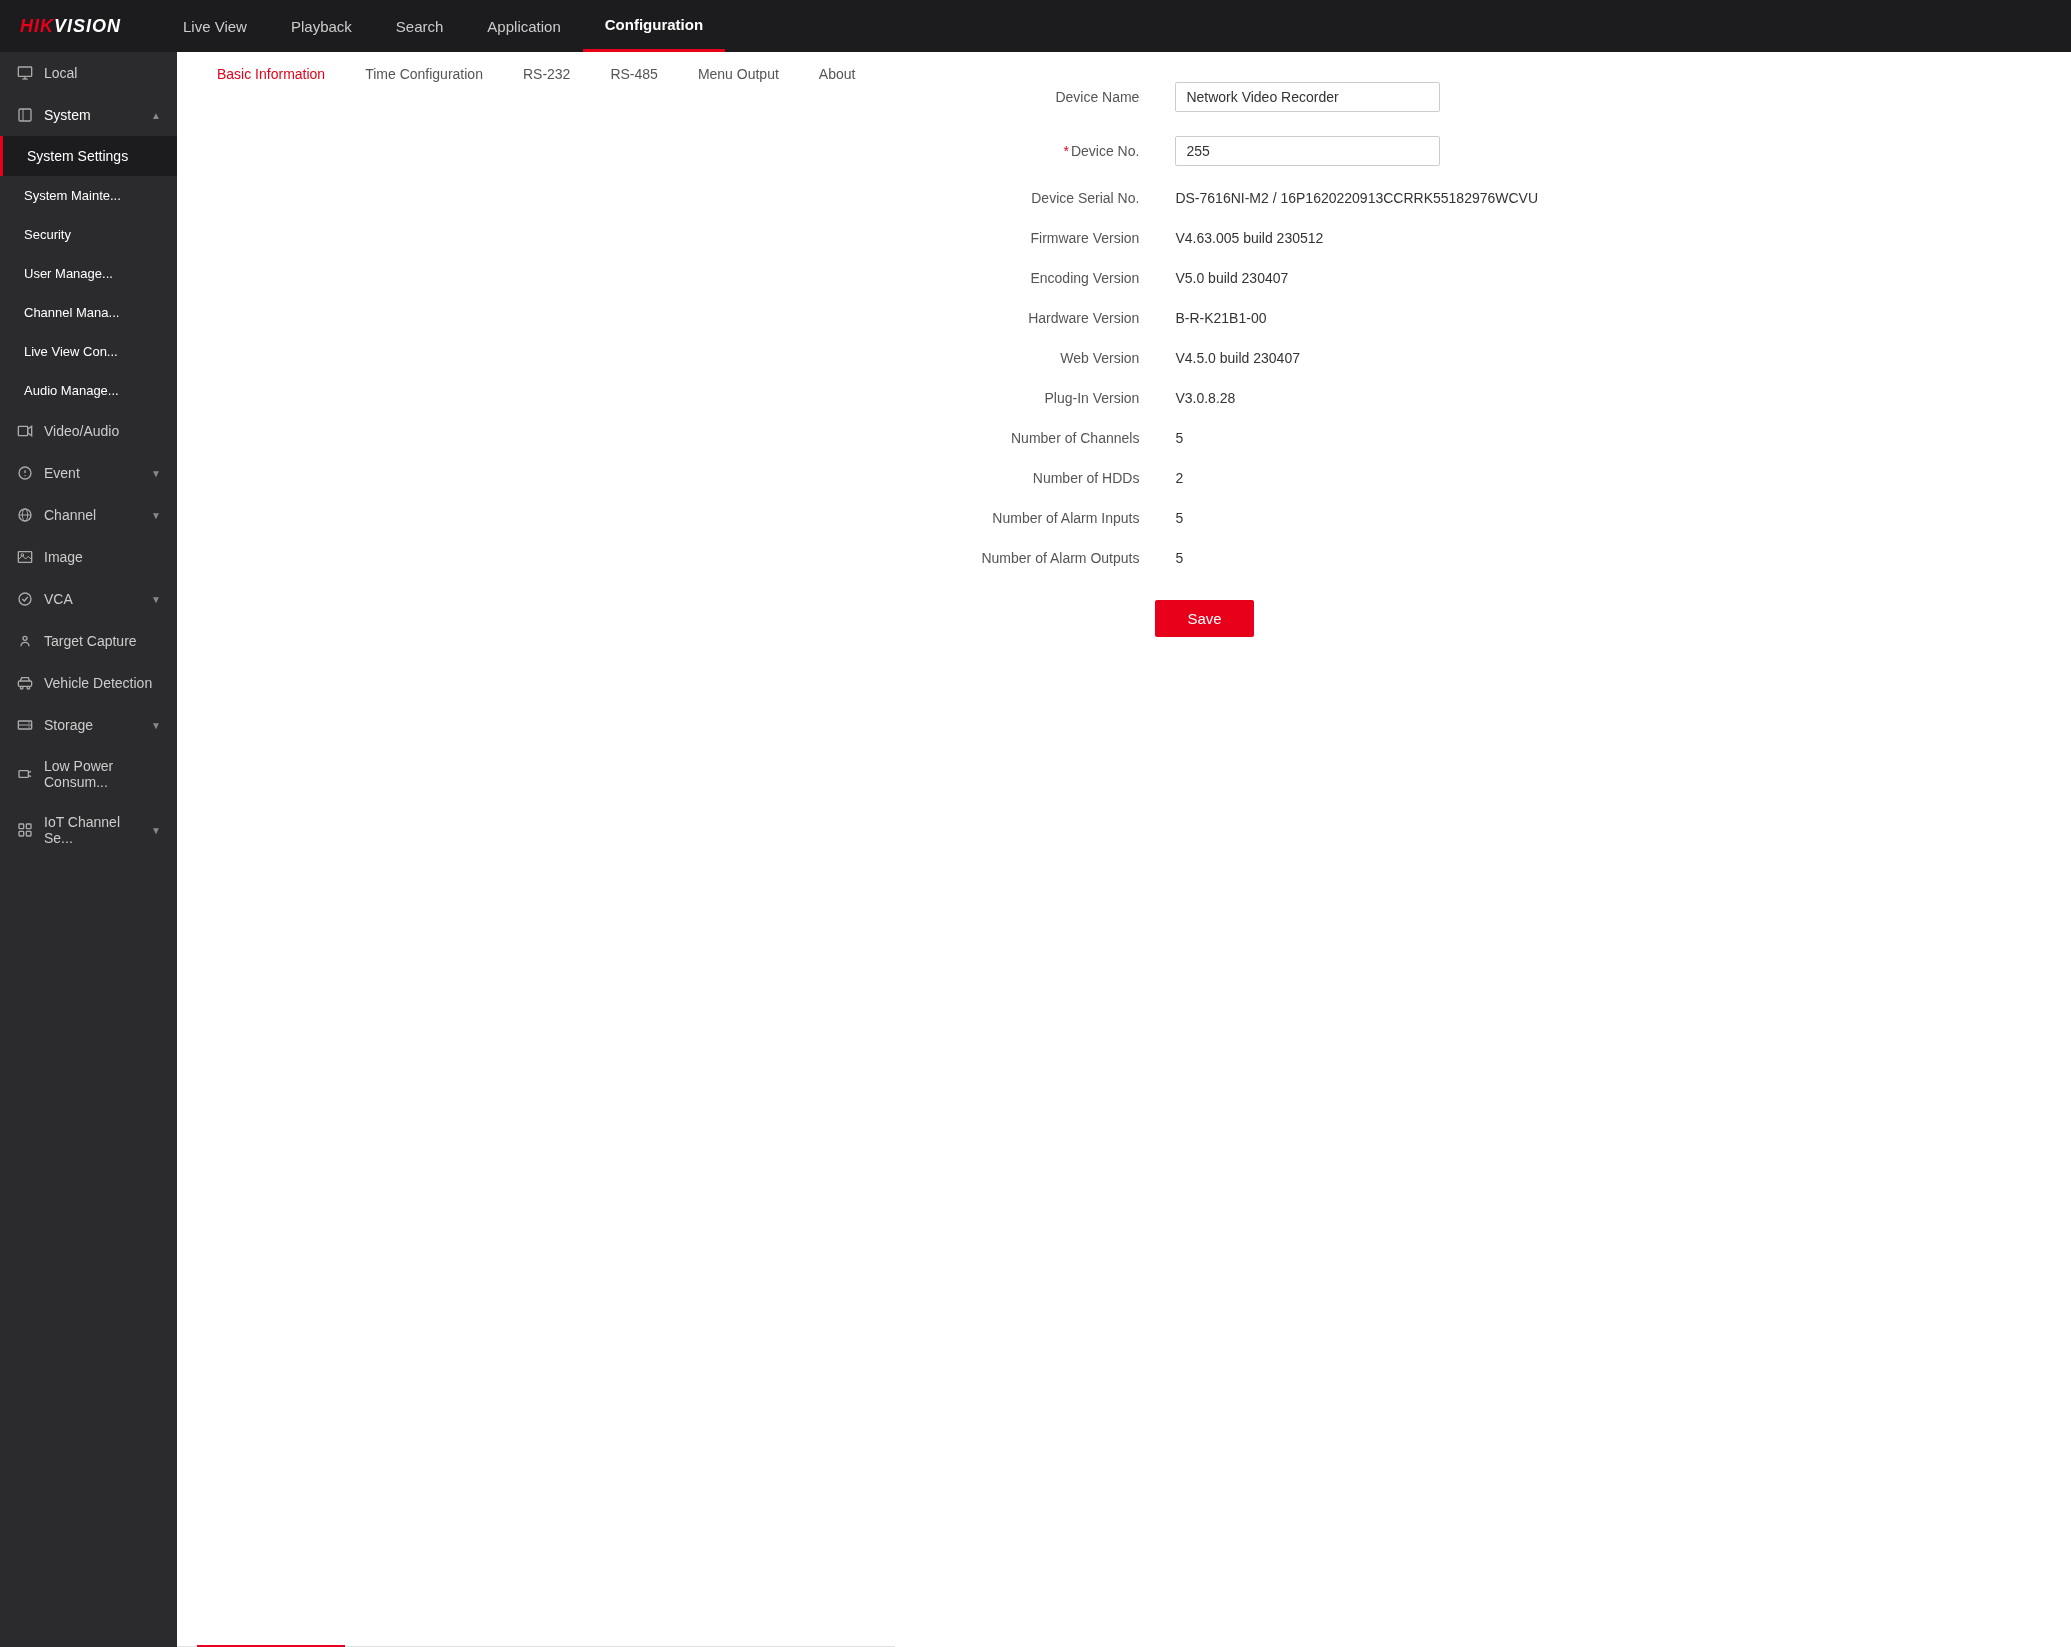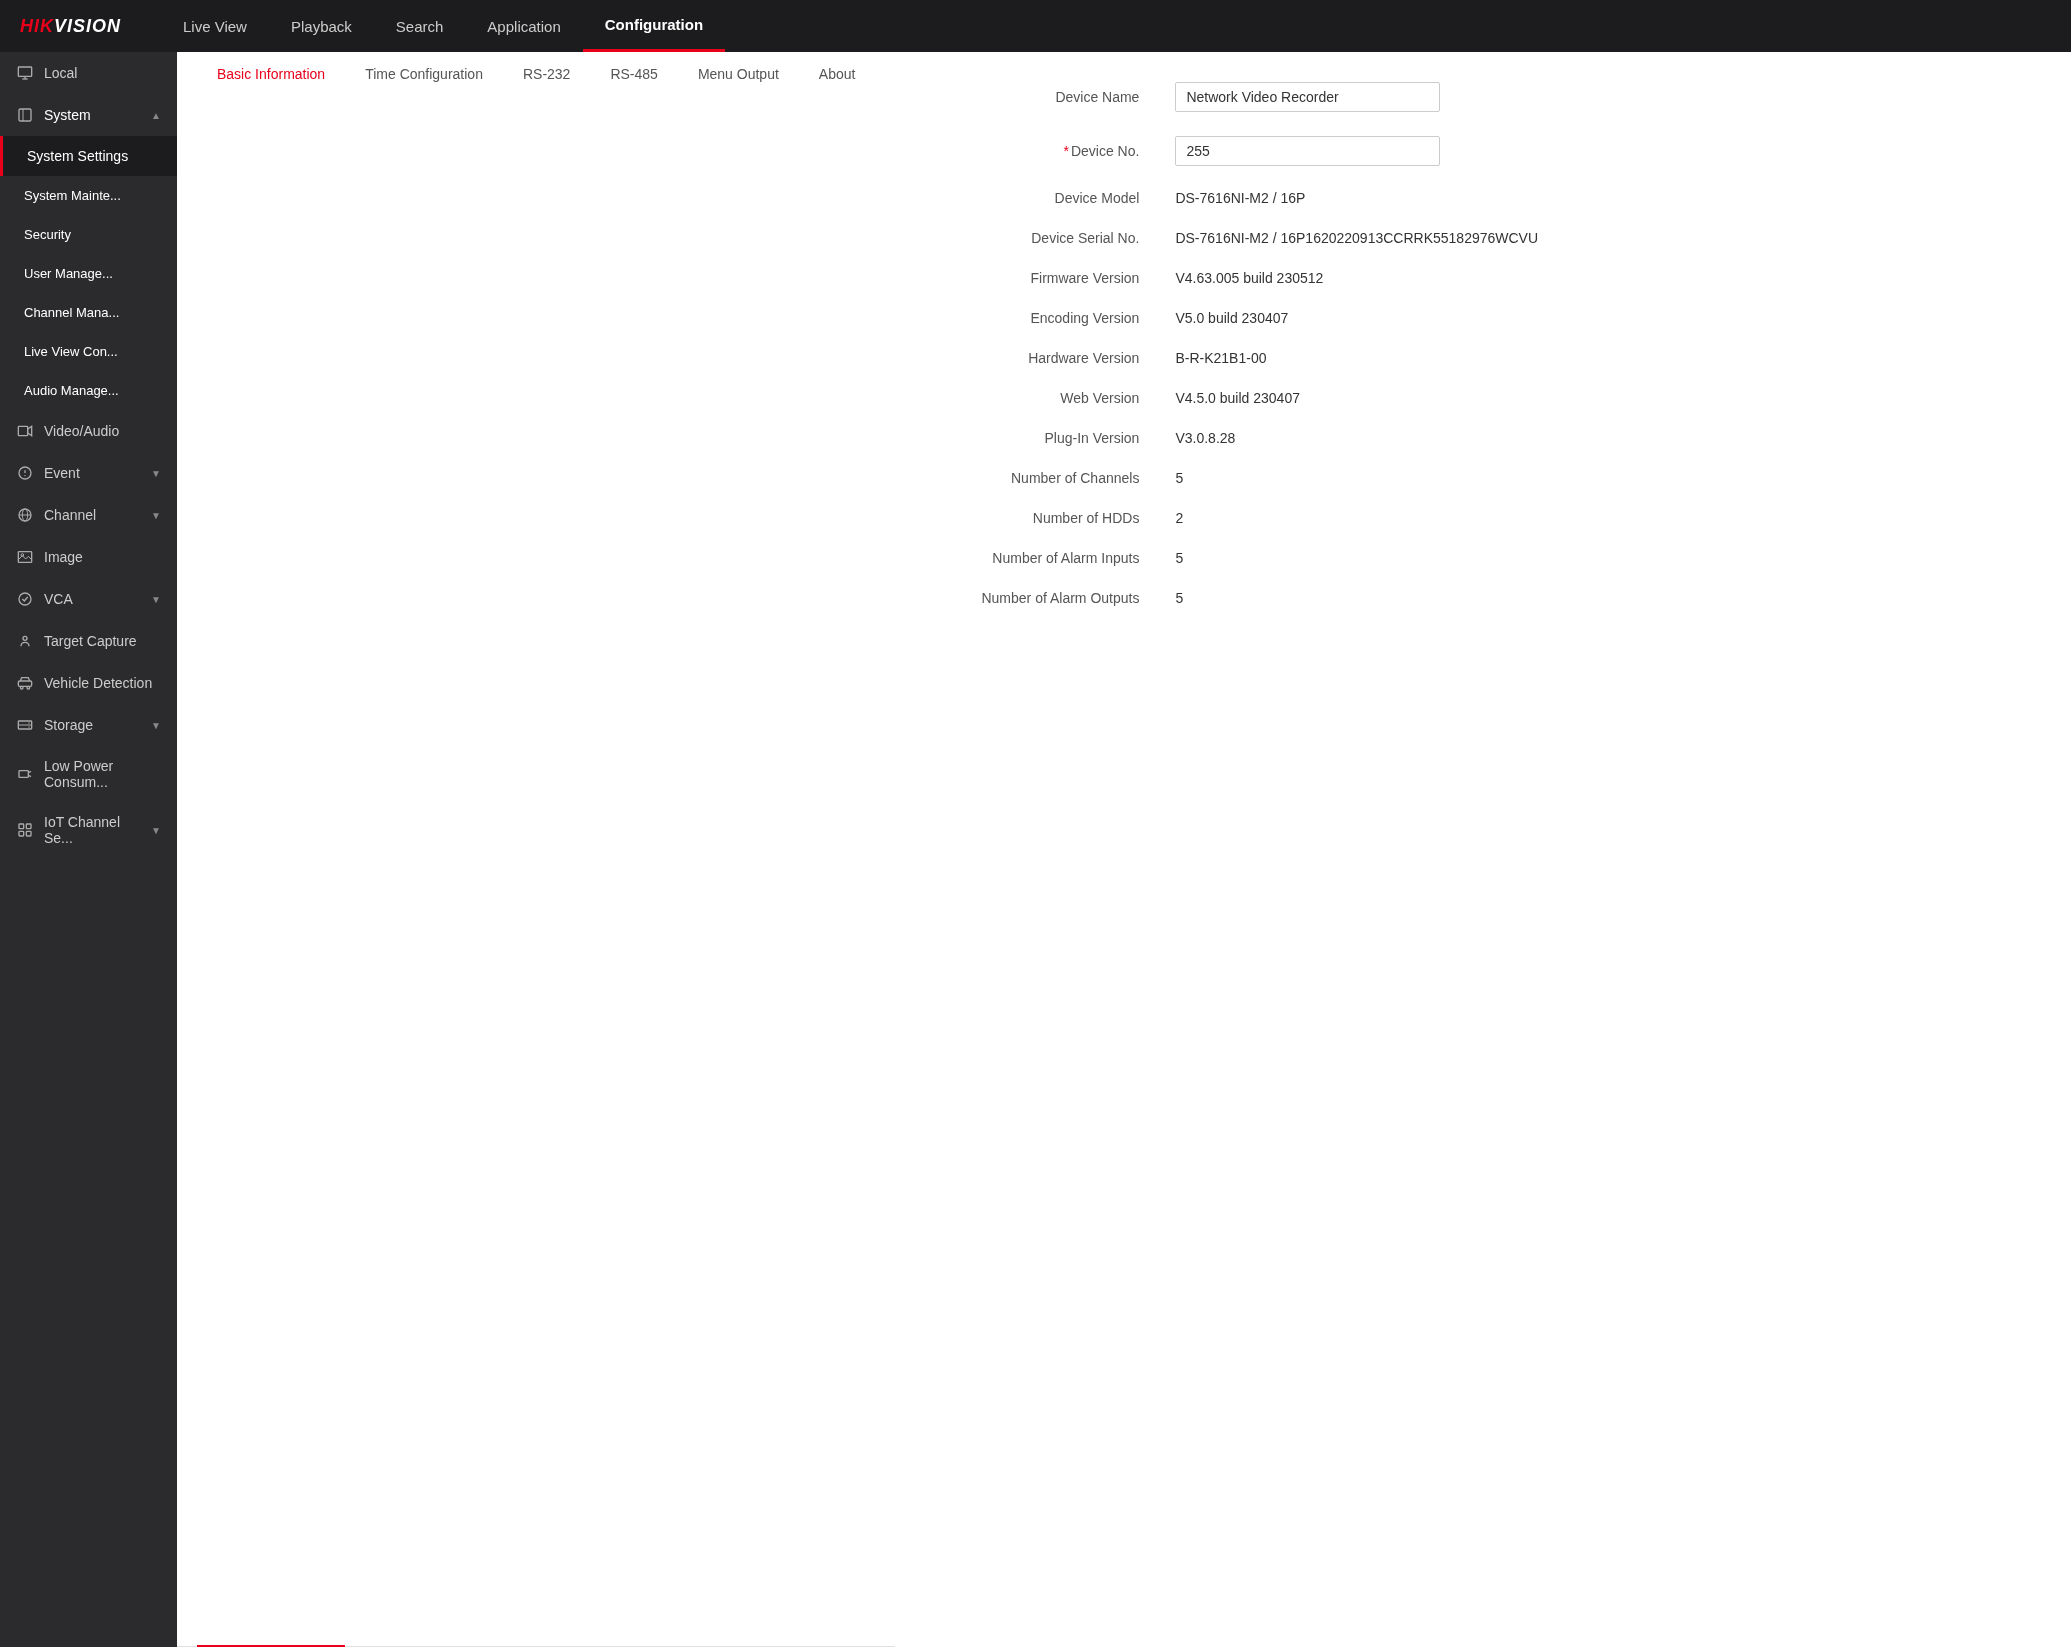--- a/index.html
+++ b/index.html
@@ -417,24 +417,20 @@
         <input class="form-input" type="text" value="Network Video Recorder" style="">
       </div>
 
       <div class="form-row">
         <div class="form-label">
           <span class="required">*</span><span>Device No.</span>
         </div>
         <input class="form-input" type="text" value="255" style="">
       </div>
 
-      <div class="form-row">
-        <div class="form-label">Device Model</div>
-        <div class="form-value">DS-7616NI-M2 / 16P</div>
-      </div>
 
       <div class="form-row">
         <div class="form-label">Device Serial No.</div>
         <div class="form-value">DS-7616NI-M2 / 16P1620220913CCRRK55182976WCVU</div>
       </div>
 
       <div class="form-row">
         <div class="form-label">Firmware Version</div>
         <div class="form-value">V4.63.005 build 230512</div>
       </div>
@@ -472,16 +468,19 @@
       <div class="form-row">
         <div class="form-label">Number of Alarm Inputs</div>
         <div class="form-value">5</div>
       </div>
 
       <div class="form-row">
         <div class="form-label">Number of Alarm Outputs</div>
         <div class="form-value">5</div>
       </div>
 
+      <div class="form-row">
+        <button class="save-btn">Save</button>
+      </div>
 
     </div>
   </div>
 </div>
 
 </body></html>

